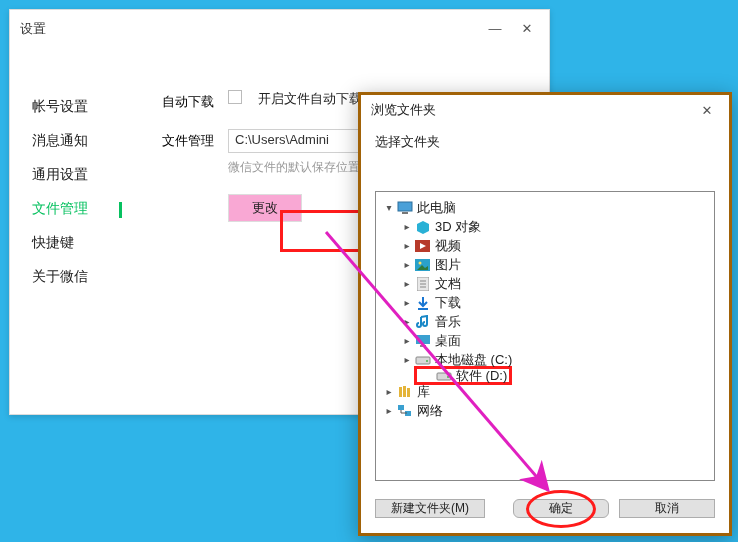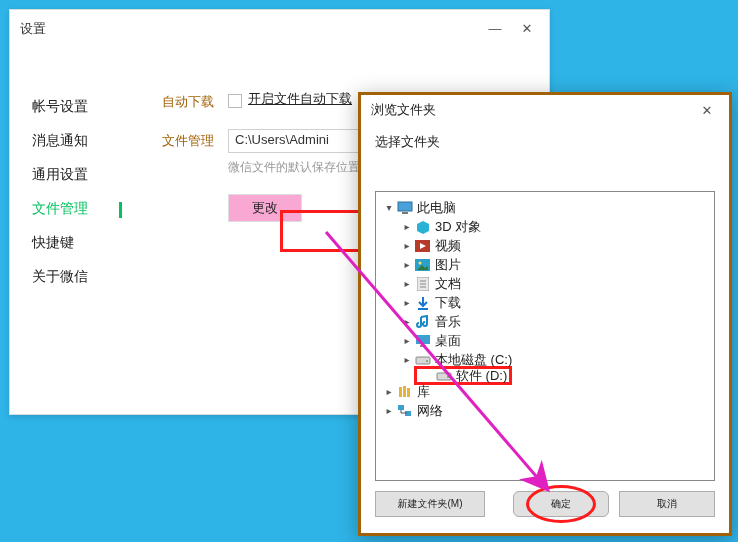--- a/index.html
+++ b/index.html
@@ -57,24 +57,24 @@
     position:absolute;
     right:0; top:10px;
     width:3px; height:16px;
     background:#07c160;
   }
   .content {
     flex:1;
     padding: 52px 10px 0 40px;
   }
   .row { display:flex; margin-bottom: 18px; }
-  .row-label { width: 66px; color:#a16207; padding-top:3px; }
+  .row-label { width: 66px; color:#000000; padding-top:3px; }
   .row-body { flex:1; }
   .checkbox {
-    display:inline-flex; align-items:flex-end; gap:6px;text-decoration:underline;
+    display:inline-flex; align-items:flex-start; gap:16px;
   }
   .checkbox .box {
     width:14px; height:14px; border:1px solid #bbb; background:#fff;
   }
   .path-input {
     width: 260px; height:24px;
     border:1px solid #d0d0d0;
     padding:2px 6px;
     color:#333;
     background:#fff;
@@ -147,26 +147,27 @@
     padding-left:4px !important;
     width:98px;
   }
   .dlg-buttons {
     display:flex;
     gap:10px;
     padding: 10px 14px;
     justify-content:flex-start;
   }
   .dlg-btn {
-    height:26px; min-width:96px;
+    height:19px; min-width:96px;
     border:1px solid #adadad;
     background:#e1e1e1;
     display:flex; align-items:center; justify-content:center;
-    font-size:10px;
+    font-size:12px;
     cursor:pointer;
+    margin-top:8px;
   }
   .dlg-btn.ok {
     position:relative;
     background:#e1e1e1;
     border-radius:6px;
   }
   .ok-marker {
     position:absolute;
     border:3px solid #ff1b1b;
     border-radius:50%;

